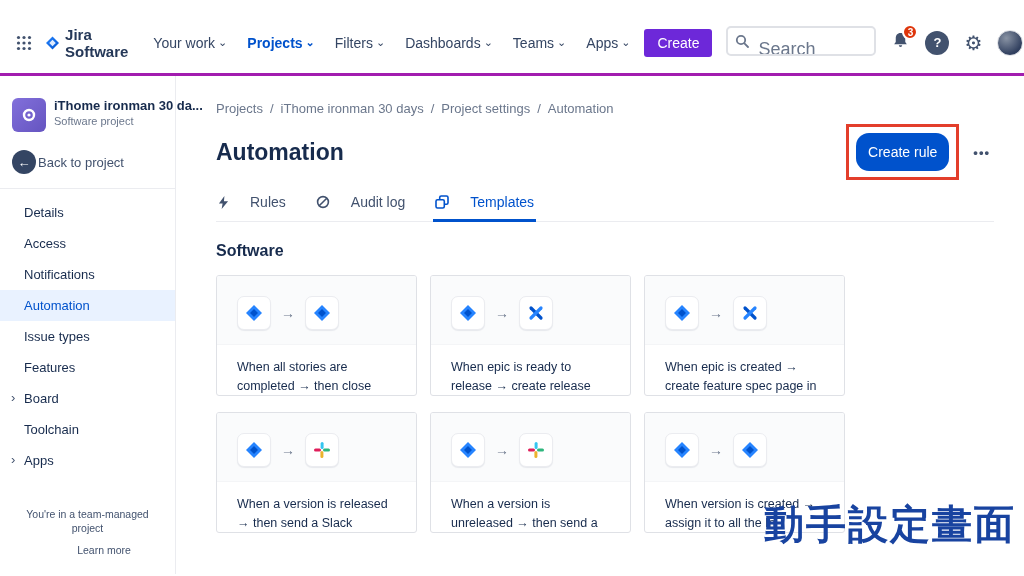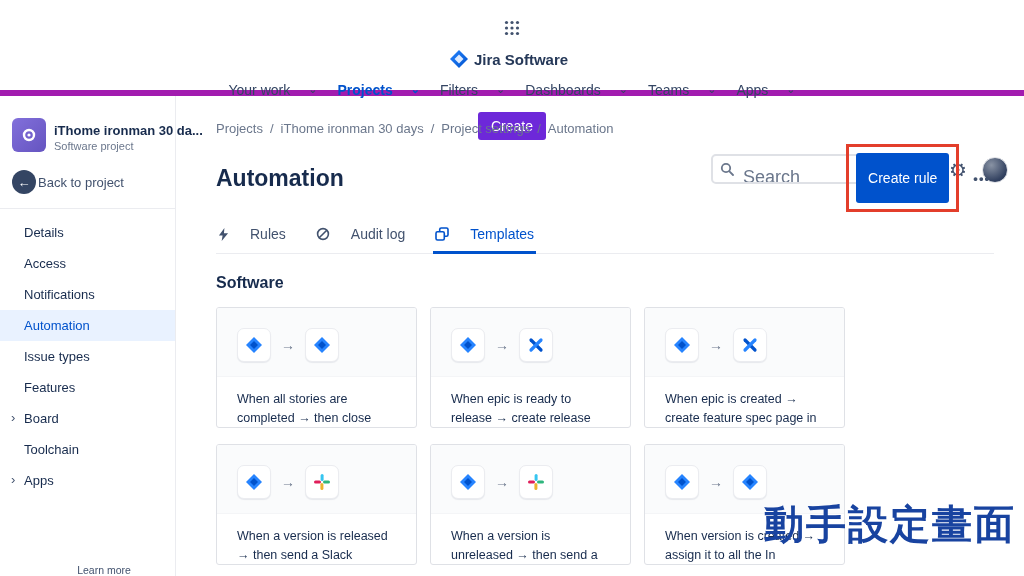--- a/index.html
+++ b/index.html
@@ -1,46 +1,46 @@
 <!DOCTYPE html>
 <html><head>
 <meta charset="utf-8">
 <style>
   * { margin:0; padding:0; box-sizing:border-box; }
   html,body { width:1024px; height:576px; overflow:hidden; }
   body { font-family:"Liberation Sans", sans-serif; background:#fff; color:#172B4D; position:relative; }
 
   
-  .topnav { height:96px; display:flex; align-items:center; gap:14px; padding:20px 16px 8px 16px; border-bottom:6px solid #a21caf; background:#fff;flex-direction:column; }
+  .topnav { height:76px; display:flex; align-items:center; gap:14px; padding:20px 16px 8px 16px; border-bottom:3px solid #a21caf; background:#fff; }
   .appswitcher { display:flex; align-items:center; justify-content:center; width:28px; height:28px; border-radius:3px; cursor:pointer; }
   .logo { display:flex; align-items:center; gap:6px; cursor:pointer; margin-right:6px; }
   .logo-text { font-size:15px; font-weight:600; color:#253858; }
   .nav-menu { display:flex; align-items:center; gap:20px; }
-  .nav-item { font-size:14px; color:#344563; cursor:pointer; display:flex; align-items:center; gap:18px; white-space:nowrap; }
+  .nav-item { font-size:14px; color:#344563; cursor:pointer; display:flex; align-items:center; gap:3px; white-space:nowrap; }
   .nav-item.active { color:#0052CC; font-weight:700; }
   .chev::after { content:"⌄"; font-size:11px; color:inherit; position:relative; top:-2px; }
   .btn-create { background:#6d28d9; color:#fff; border:none; border-radius:3px; font-size:14px; font-weight:500; padding:6px 13px; cursor:pointer; font-family:inherit; }
   .nav-right { margin-left:auto; display:flex; align-items:center; gap:15px; }
   .searchbox { position:relative; }
   .searchbox input { width:150px; height:30px; border:2px solid #DFE1E6; border-radius:5px; padding:16px 8px 0 30px; font-size:18px; color:#42526E; outline:none; font-family:inherit; }
   .searchbox input::placeholder { color:#6B778C; }
   .search-ic { position:absolute; left:9px; top:8px; }
   .bell-wrap { position:relative; cursor:pointer; }
   .badge { position:absolute; top:-7px; right:-8px; background:#DE350B; color:#fff; border-radius:9px; min-width:16px; height:16px; font-size:10px; font-weight:700; display:flex; align-items:center; justify-content:center; border:2px solid #fff; padding:0 3px; }
   .help-circle { width:24px; height:24px; border-radius:50%; background:#42526E; color:#fff; font-size:13px; font-weight:700; display:flex; align-items:center; justify-content:center; cursor:pointer; }
   .gear { font-size:20px; color:#42526E; cursor:pointer; line-height:1; }
   .gear::before { content:"⚙"; }
   .avatar { width:26px; height:26px; border-radius:50%; background:radial-gradient(circle at 35% 30%, #8993A4, #31405f 70%); cursor:pointer; border:1px solid #DFE1E6; }
 
   
   .page-body { display:flex; height:498px; }
 
   
   .sidebar { width:176px; flex:0 0 176px; border-right:1px solid #EBECF0; padding-top:22px; display:flex; flex-direction:column; background:#fff; }
-  .proj-head { display:flex; align-items:flex-end; gap:8px; padding:0 12px; }
+  .proj-head { display:flex; align-items:flex-start; gap:8px; padding:0 12px; }
   .proj-avatar { width:34px; height:34px; border-radius:6px; background:linear-gradient(135deg,#8270DB,#6554C0); display:flex; align-items:center; justify-content:center; flex:0 0 34px; }
   .proj-name { font-size:13px; font-weight:700; color:#172B4D; white-space:nowrap; }
   .proj-type { font-size:11px; color:#6B778C; margin-top:2px; }
   .back-proj { display:flex; align-items:center; gap:2px; margin:18px 12px 14px 12px; cursor:pointer; font-size:13px; color:#42526E; }
   .back-circle { width:24px; height:24px; border-radius:50%; background:#344563; color:#fff; display:flex; align-items:center; justify-content:center; font-size:13px; }
   .back-circle::before { content:"←"; }
   .side-div { border-top:1px solid #EBECF0; margin:0 0 8px 0; }
   .side-list { display:flex; flex-direction:column; }
   .side-item { position:relative; padding:8px 10px 8px 24px; font-size:13px; color:#172B4D; cursor:pointer; }
   .side-item.active { background:#E9F2FF; color:#0052CC; font-weight:500; }
@@ -51,21 +51,21 @@
 
   
   .main { flex:1; padding:25px 30px 0 40px; position:relative; overflow:hidden; }
   .crumbs { font-size:13px; color:#6B778C; display:flex; align-items:center; gap:7px; }
   .crumb { cursor:pointer; }
   .crumb-sep::before { content:"/"; color:#6B778C; }
   .title-row { display:flex; align-items:center; justify-content:space-between; margin-top:8px; }
   .page-title { font-size:23px; font-weight:600; color:#172B4D; }
   .title-actions { display:flex; align-items:center; gap:10px; }
   .red-annotation { display:inline-flex; padding:6px 7px; border:3px solid #E33E2B; }
-  .btn-rule { background:#0052CC; color:#fff; border:none; border-radius:3px; font-size:14px; font-weight:500; padding:17px 12px; cursor:pointer; font-family:inherit; white-space:nowrap; }
+  .btn-rule { background:#0052CC; color:#fff; border:none; border-radius:13px; font-size:14px; font-weight:500; padding:11px 12px; cursor:pointer; font-family:inherit; white-space:nowrap; }
   .more-btn { background:none; border:none; color:#42526E; font-size:13px; font-weight:700; letter-spacing:1px; cursor:pointer; padding:6px 4px; font-family:inherit; }
 
   .tabs { display:flex; gap:26px; margin-top:14px; border-bottom:1px solid #EBECF0; }
   .tab { display:flex; align-items:center; gap:21px; font-size:14px; font-weight:500; color:#42526E; padding:0 2px 9px; cursor:pointer; border-bottom:3px solid transparent; margin-bottom:-1px; }
   .tab.active { color:#0052CC; border-bottom-color:#0052CC; }
 
   .section-title { font-size:16px; font-weight:700; color:#172B4D; margin:20px 0 15px; }
 
   .cards { display:grid; grid-template-columns:repeat(3, 201px); gap:16px 13px; }
   .card { border:1px solid #DFE1E6; border-radius:3px; background:#fff; height:121px; cursor:pointer; display:flex; flex-direction:column; overflow:hidden; }
@@ -185,20 +185,21 @@
         <div class="side-item">Access</div>
         <div class="side-item">Notifications</div>
         <div class="side-item active">Automation</div>
         <div class="side-item">Issue types</div>
         <div class="side-item">Features</div>
         <div class="side-item expandable">Board</div>
         <div class="side-item">Toolchain</div>
         <div class="side-item expandable">Apps</div>
       </nav>
       <div class="side-foot">
+        <div class="side-foot-note">You're in a team-managed project</div>
         <span class="side-foot-link">Learn more</span>
       </div>
     </aside>
 
     <main class="main">
       <div class="crumbs">
         <span class="crumb">Projects</span>
         <span class="crumb-sep"></span>
         <span class="crumb">iThome ironman 30 days</span>
         <span class="crumb-sep"></span>

